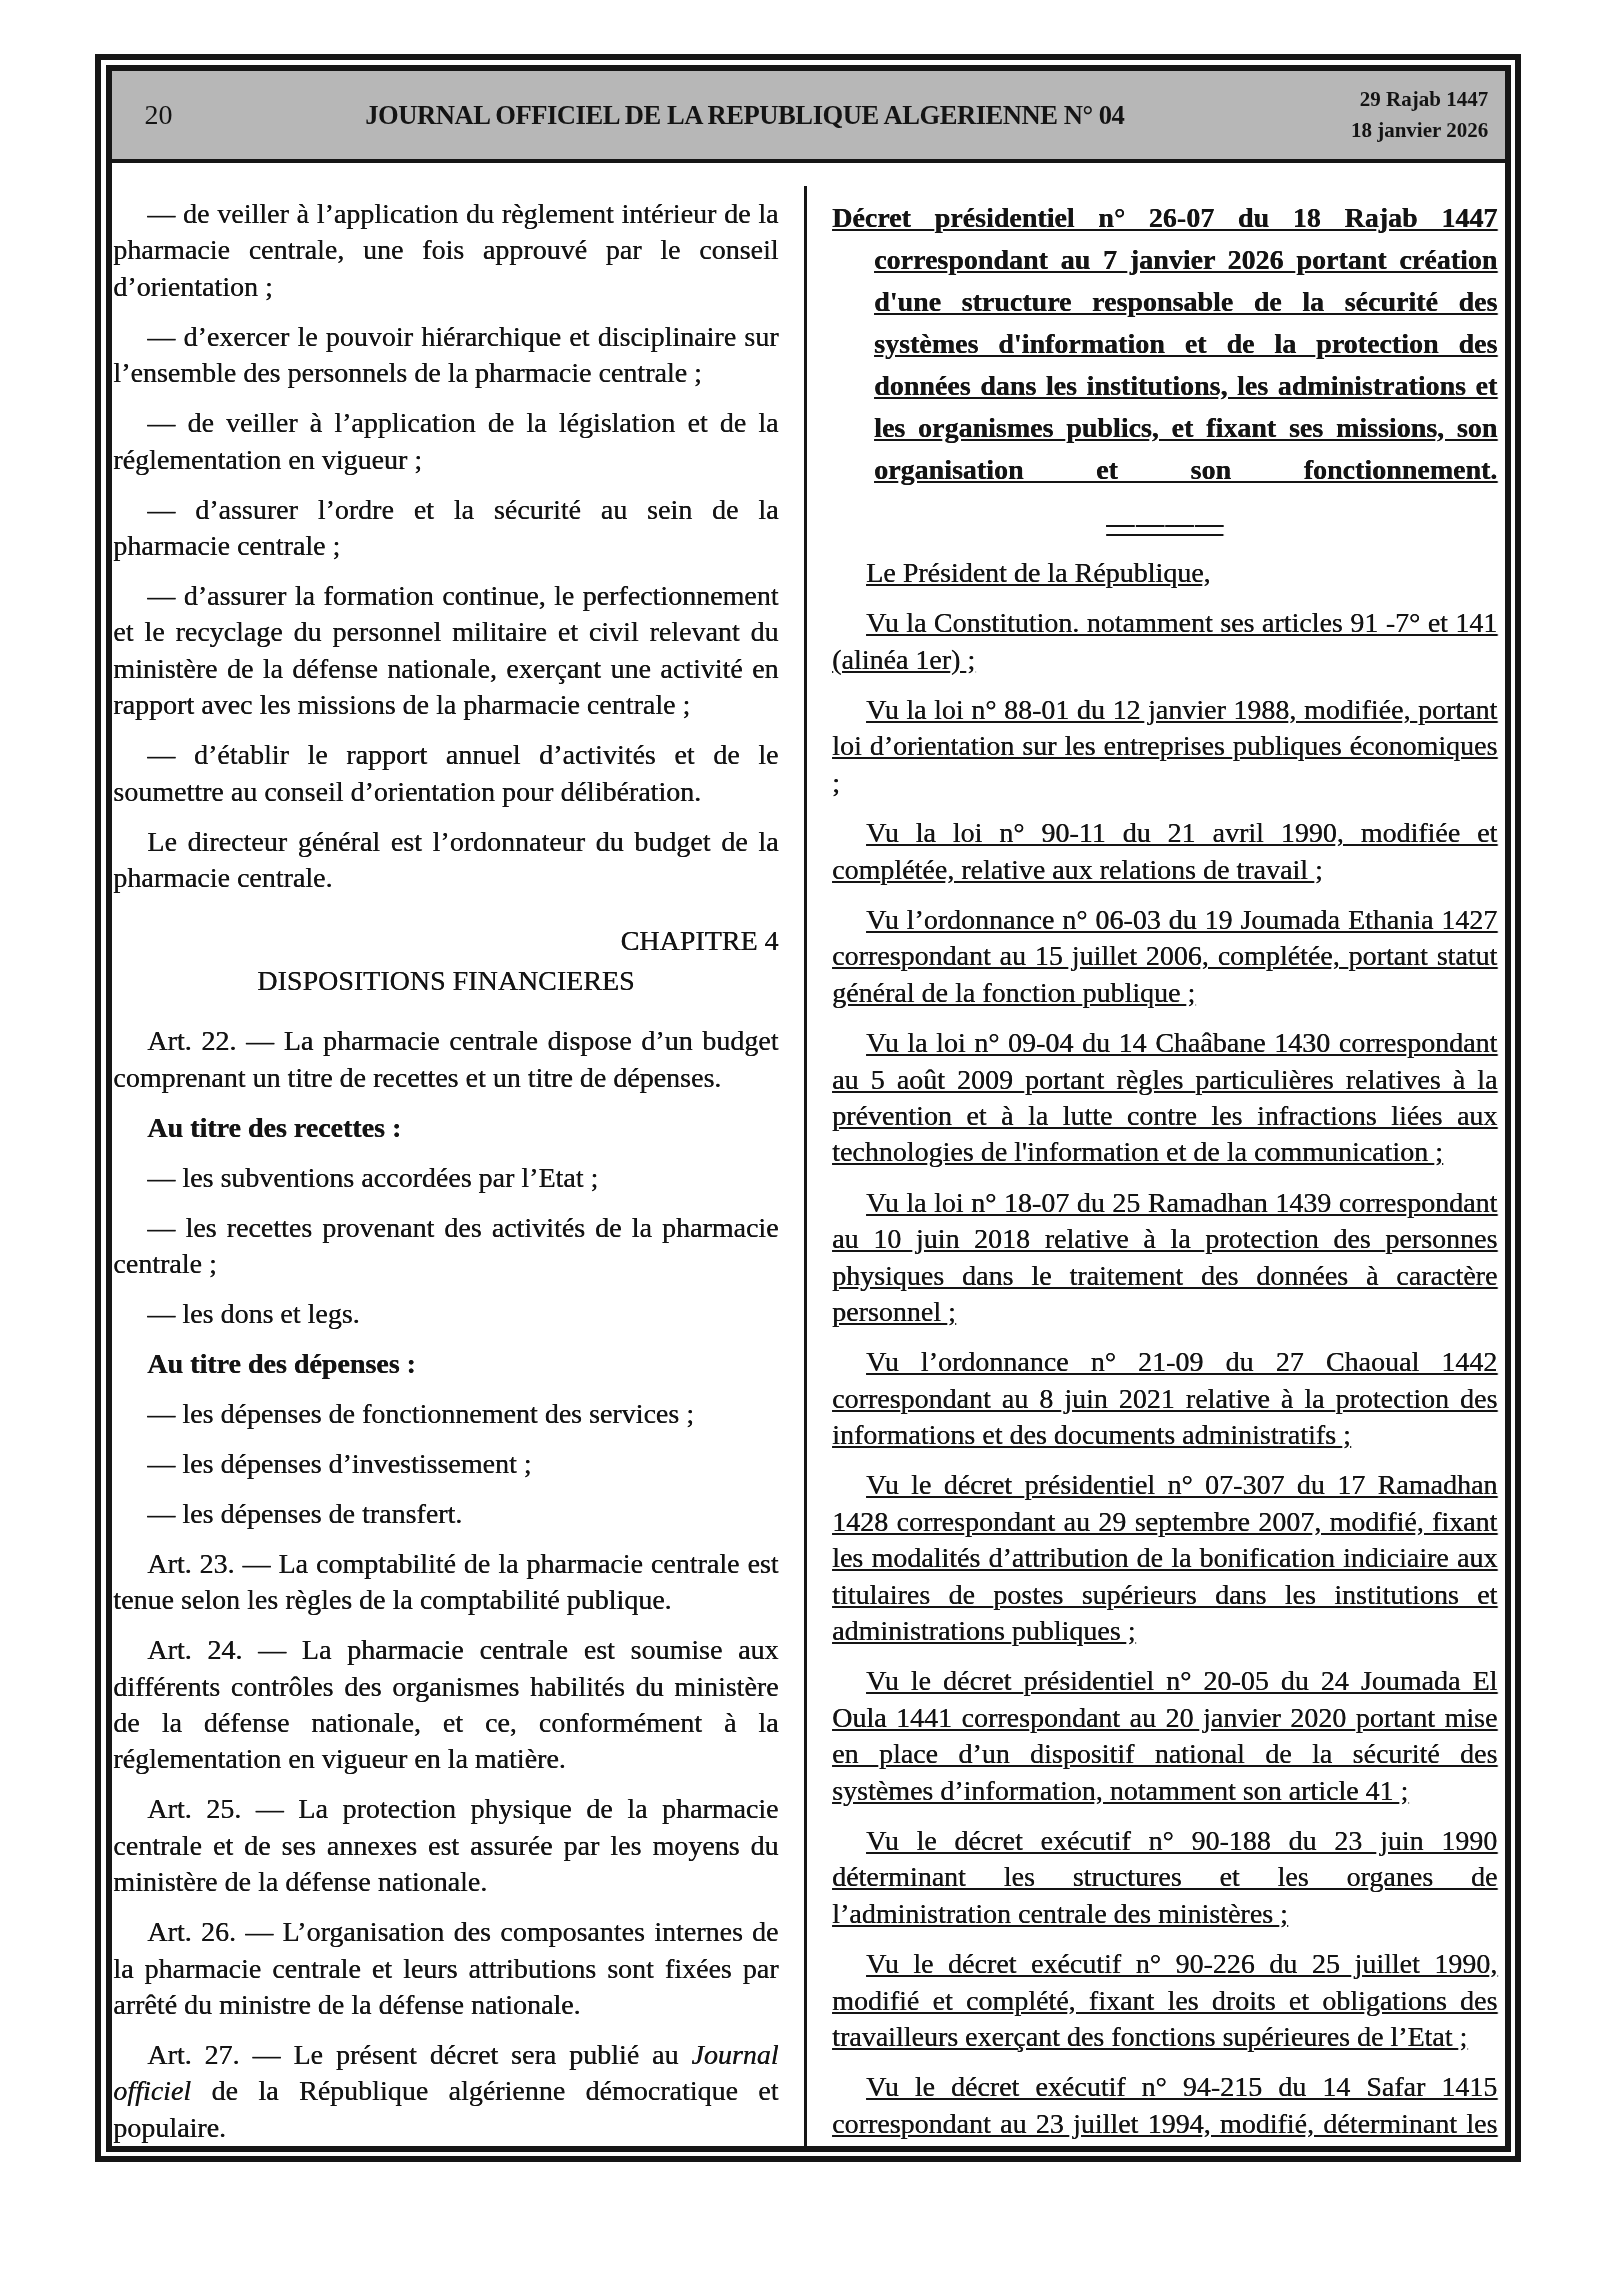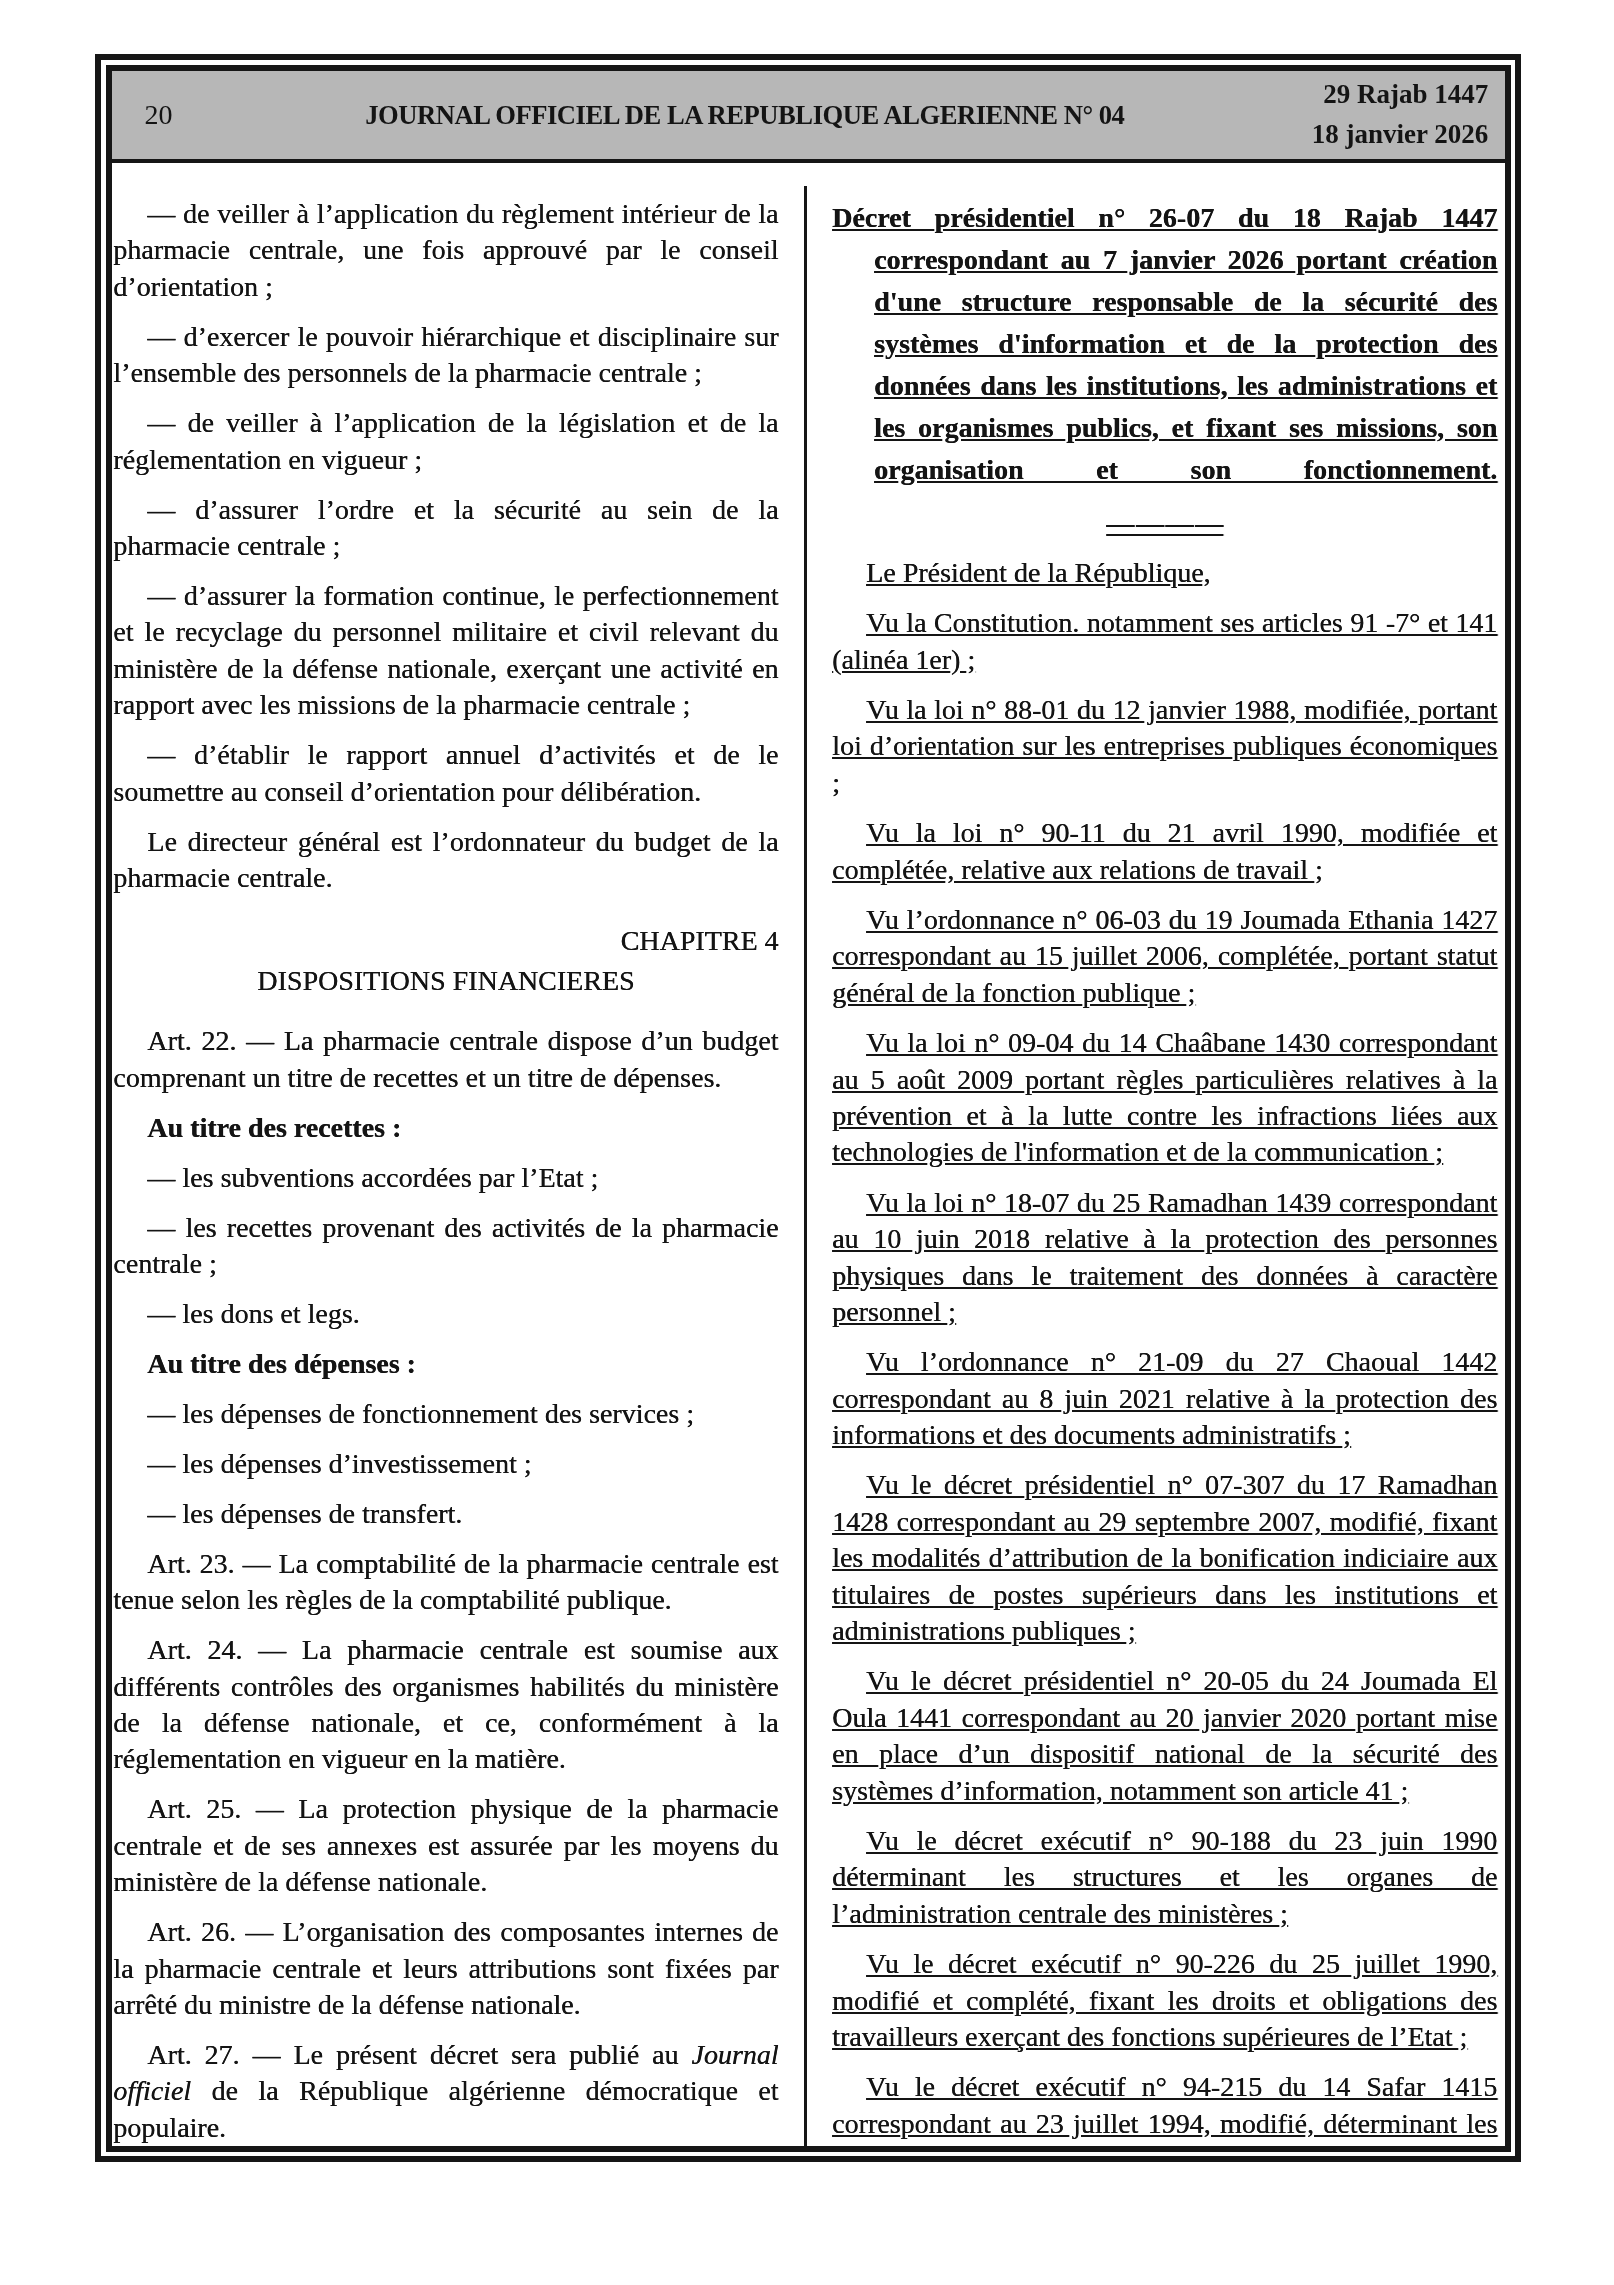--- a/index.html
+++ b/index.html
@@ -33,21 +33,21 @@
   }
   .band .title {
     flex: 1; text-align: center;
     font-weight: bold; font-size: 28px;
     letter-spacing: -0.5px;
     transform: scaleX(0.95);
   }
   .band .dates {
     flex: none; width: 244px;
     text-align: right; padding-right: 16.3px;
-    font-weight: bold; font-size: 27px; line-height: 1.45;
+    font-weight: bold; font-size: 21px; line-height: 1.45;
   }
   .columns {
     display: flex;
     padding: 20px 5.4px 0 0;
     align-items: stretch;
   }
   .col { flex: 1; min-width: 0; }
   #col-left  { padding: 0 25px 0 1.8px; }
   #col-right { padding: 0 1.8px 0 25px; }
   .divider {

